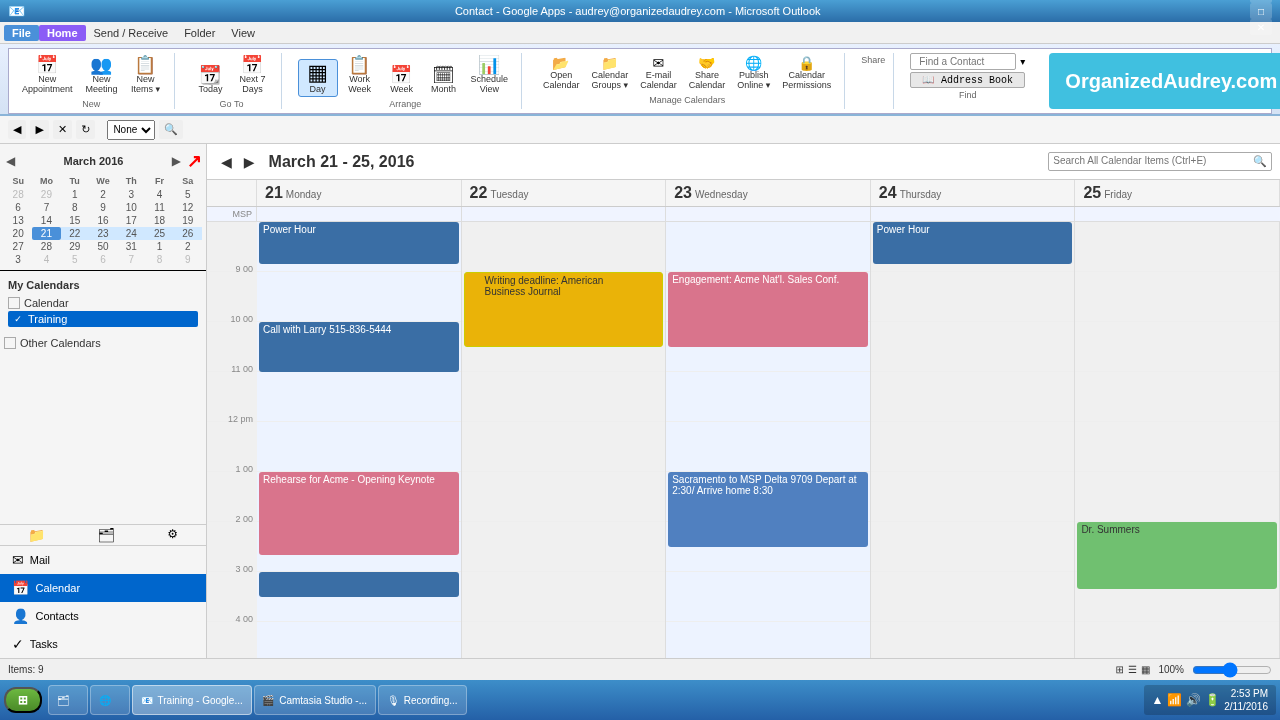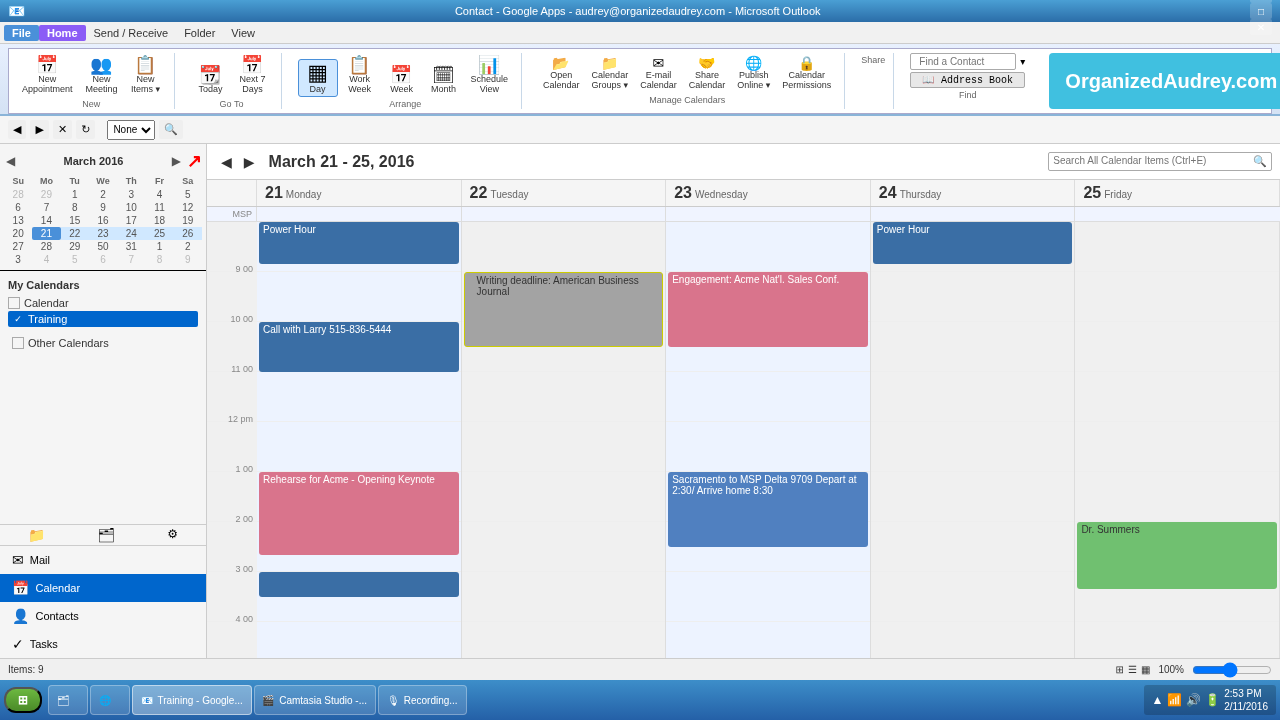--- a/index.html
+++ b/index.html
@@ -60,21 +60,21 @@
     .cal-section-title { font-size: 11px; font-weight: bold; color: #333; padding: 4px 0; }
     .cal-item { display: flex; align-items: center; gap: 4px; padding: 2px 0; cursor: pointer; }
     .cal-checkbox { width: 12px; height: 12px; border: 1px solid #aaa; display: flex; align-items: center; justify-content: center; cursor: pointer; flex-shrink: 0; }
     .cal-checkbox.checked { background: #0066cc; border-color: #0066cc; }
     .cal-checkbox.checked::after { content: '✓'; color: white; font-size: 9px; }
     .cal-item-label { font-size: 11px; color: #333; }
     .cal-item.active { background: #0066cc; border-radius: 2px; padding: 2px 4px; }
     .cal-item.active .cal-item-label { color: white; }
 
     
-    #other-cals { padding: 4px 12px; }
+    #other-cals { padding: 4px 4px; }
 
     
     #nav-buttons { margin-top: auto; border-top: 1px solid #ccc; }
     .nav-btn { display: flex; align-items: center; gap: 6px; padding: 6px 12px; cursor: pointer; border: none; background: none; width: 100%; text-align: left; font-size: 11px; }
     .nav-btn.active { background: #0066cc; color: white; }
     .nav-btn-icon { font-size: 14px; }
 
     
     #right-content { flex: 1; display: flex; flex-direction: column; overflow: hidden; }
 
@@ -104,21 +104,21 @@
     .status-right { display: flex; align-items: center; gap: 8px; }
 
     
     #taskbar { background: linear-gradient(to bottom, #3d8ec9, #2460a7); height: 40px; display: flex; align-items: center; padding: 0 4px; gap: 2px; }
     .taskbar-start { background: linear-gradient(to bottom, #6cb840, #4a8a28); border-radius: 12px; padding: 4px 12px; color: white; font-weight: bold; font-size: 12px; cursor: pointer; margin-right: 4px; }
     .taskbar-item { background: rgba(255,255,255,0.15); border: 1px solid rgba(255,255,255,0.3); border-radius: 4px; padding: 3px 8px; color: white; font-size: 10px; cursor: pointer; display: flex; align-items: center; gap: 4px; height: 30px; min-width: 40px; }
     .taskbar-item.active { background: rgba(255,255,255,0.35); border-color: rgba(255,255,255,0.5); }
     .taskbar-spacer { flex: 1; }
     .taskbar-tray { display: flex; align-items: center; gap: 4px; background: rgba(0,0,0,0.2); padding: 2px 8px; border-radius: 3px; height: 30px; }
     .tray-icon { font-size: 12px; color: white; cursor: pointer; }
-    .tray-time { color: white; font-size: 10px; line-height: 1.3; }
+    .tray-time { color: white; font-size: 10px; text-align: right; line-height: 1.3; }
   </style>
 </head>
 <body>
 
 <div id="title-bar">
   <span style="font-size:14px;">📧</span>
   <span>Contact - Google Apps - audrey@organizedaudrey.com - Microsoft Outlook</span>
   <div>
     <button class="title-btn">─</button>
     <button class="title-btn">□</button>
@@ -483,21 +483,21 @@
           <div id="day-col-2" style="border-right: 1px solid rgb(221, 221, 221); position: relative; height: 500px;" class="day-col">
               <div style="height: 50px; border-bottom: 1px solid rgb(238, 238, 238);"></div>
               <div style="height: 50px; border-bottom: 1px solid rgb(238, 238, 238);"></div>
               <div style="height: 50px; border-bottom: 1px solid rgb(238, 238, 238);"></div>
               <div style="height: 50px; border-bottom: 1px solid rgb(238, 238, 238);"></div>
               <div style="height: 50px; border-bottom: 1px solid rgb(238, 238, 238);"></div>
               <div style="height: 50px; border-bottom: 1px solid rgb(238, 238, 238);"></div>
               <div style="height: 50px; border-bottom: 1px solid rgb(238, 238, 238);"></div>
               <div style="height: 50px; border-bottom: 1px solid rgb(238, 238, 238);"></div>
               <div style="height: 50px; border-bottom: 1px solid rgb(238, 238, 238);"></div>
-              <div class="event" style="background: #a3a3a3; color: rgb(51, 51, 51); border: 1px solid rgb(204, 204, 0); position: absolute; top: 50px; height: 75px; left: 2px; right: 2px; z-index: 10; border-radius: 3px; padding: 2px 12px; font-size: 10px; overflow: hidden; cursor: pointer;">Writing deadline: American Business Journal</div>
+              <div class="event" style="background: #eab308; color: rgb(51, 51, 51); border: 1px solid rgb(204, 204, 0); position: absolute; top: 50px; height: 75px; left: 2px; right: 2px; z-index: 10; border-radius: 3px; padding: 2px 20px; font-size: 10px; overflow: hidden; cursor: pointer;">Writing deadline: American Business Journal</div>
             </div>
           <div id="day-col-3" style="border-right: 1px solid rgb(221, 221, 221); position: relative; background: rgb(237, 243, 255); height: 500px;" class="day-col shaded">
               <div style="height: 50px; border-bottom: 1px solid rgb(238, 238, 238);"></div>
               <div style="height: 50px; border-bottom: 1px solid rgb(238, 238, 238);"></div>
               <div style="height: 50px; border-bottom: 1px solid rgb(238, 238, 238);"></div>
               <div style="height: 50px; border-bottom: 1px solid rgb(238, 238, 238);"></div>
               <div style="height: 50px; border-bottom: 1px solid rgb(238, 238, 238);"></div>
               <div style="height: 50px; border-bottom: 1px solid rgb(238, 238, 238);"></div>
               <div style="height: 50px; border-bottom: 1px solid rgb(238, 238, 238);"></div>
               <div style="height: 50px; border-bottom: 1px solid rgb(238, 238, 238);"></div>

